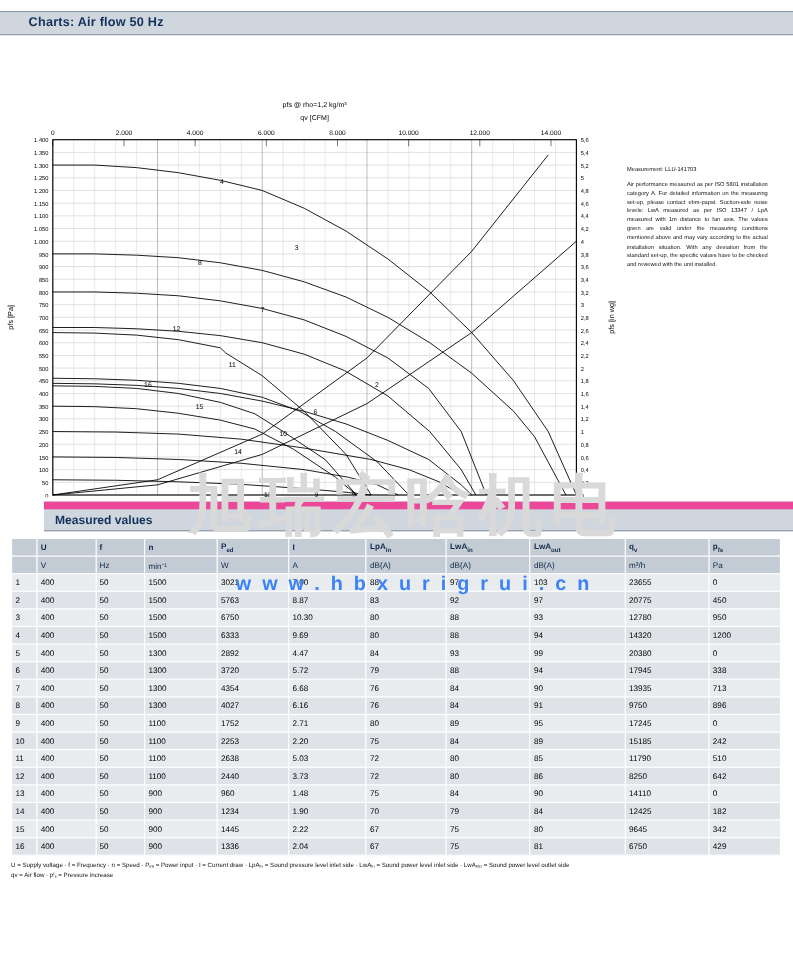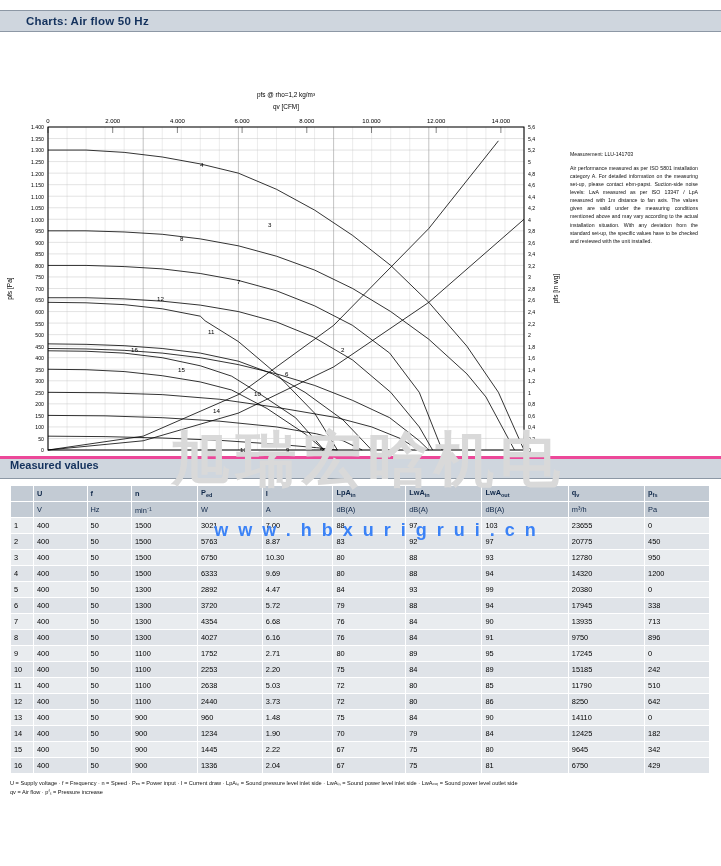--- a/index.html
+++ b/index.html
@@ -28,23 +28,23 @@
   .wm .t1{
     position:absolute;left:48px;top:420px;width:640px;text-align:center;
     font-size:60px;font-weight:bold;color:#d9d9d9;letter-spacing:6px;
     font-family:Liberation Sans, sans-serif;
   }
   .wm .t2{
     position:absolute;left:60px;top:520px;width:640px;text-align:center;
     font-size:18px;font-weight:bold;color:#3b82f6;letter-spacing:10px;
   }
   .mv-title{
-    background:#cfd6de;border-top:3px solid #ec4899;border-bottom:1px solid #8d98a5;
-    height:19px;display:flex;padding-left:10px;
-    font-size:11px;font-weight:bold;color:#13315c;margin-top:4px;
+    background:#cfd6de;border-top:7px solid #ec4899;border-bottom:1px solid #8d98a5;
+    height:19px;display:flex;align-items:center;padding-left:10px;
+    font-size:11px;font-weight:bold;color:#13315c;margin-top:4px;margin-left:40px;
   }
   table.mv{
     border-collapse:collapse;margin-top:6px;margin-left:10px;width:700px;
     font-size:7.4px;
   }
   table.mv th, table.mv td{
     border:1px solid #ffffff;padding:2px 3px;text-align:left;height:11px;
   }
   table.mv thead tr.r1 th{background:#c3cbd4;font-weight:bold;color:#11294a;}
   table.mv thead tr.r2 th{background:#c3cbd4;font-weight:normal;color:#11294a;}

